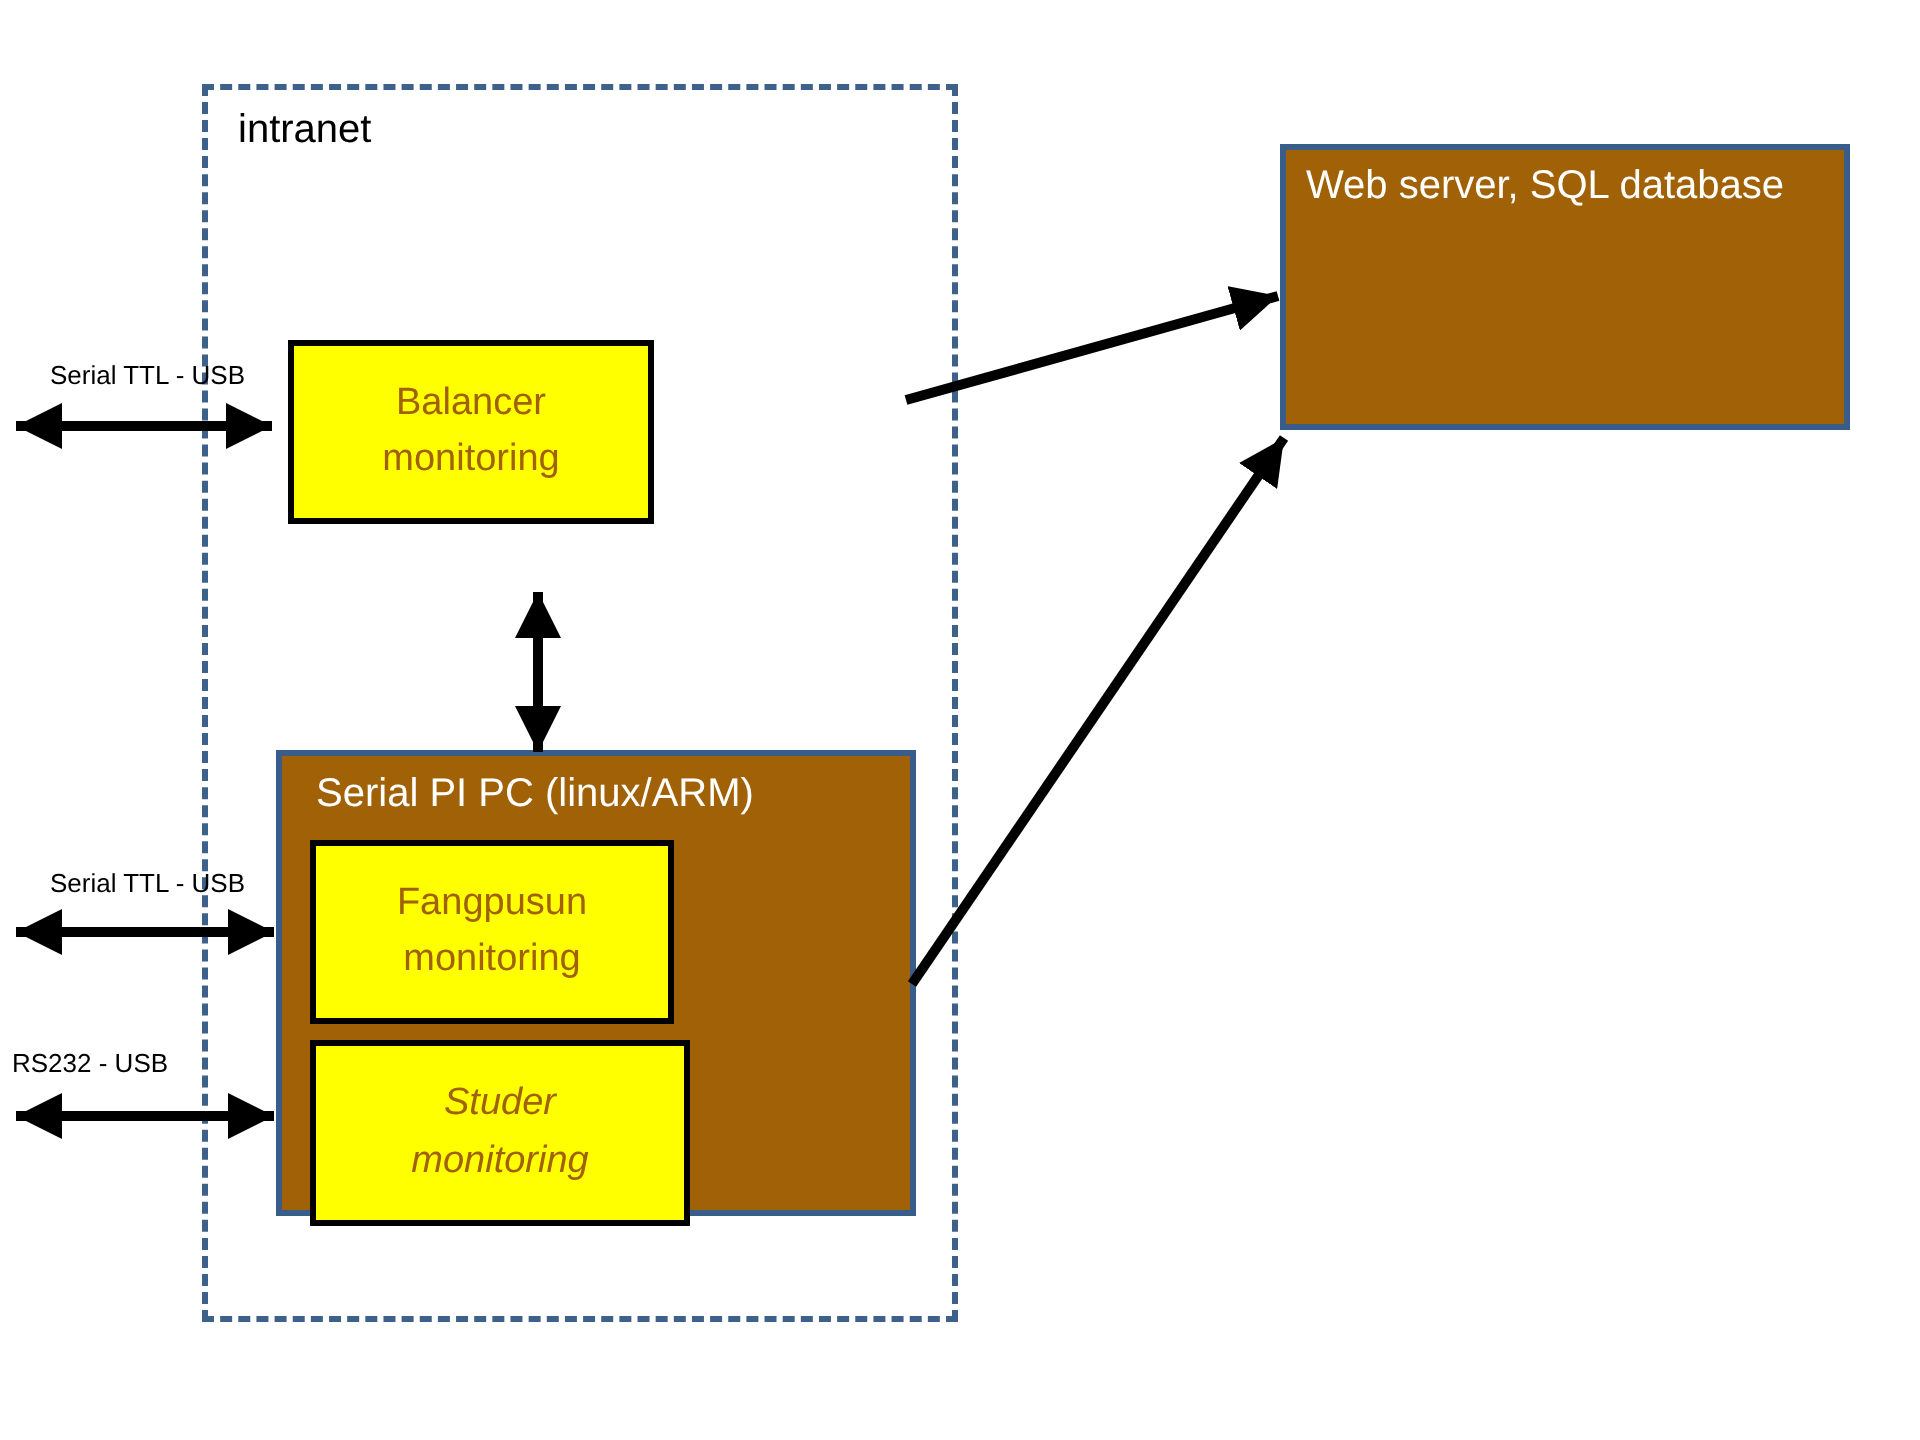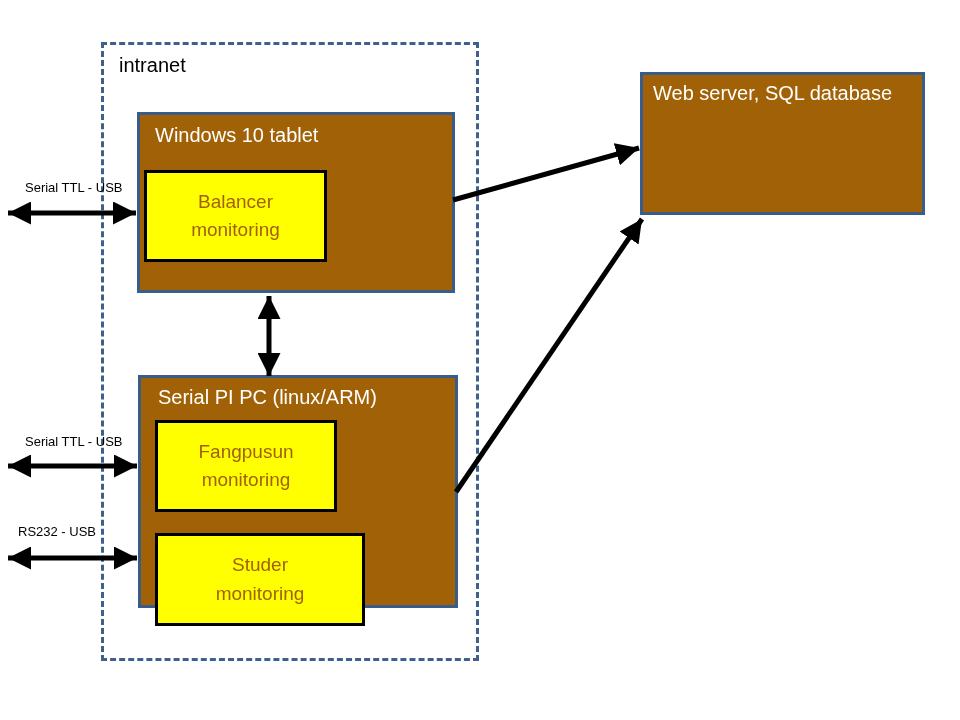--- a/index.html
+++ b/index.html
@@ -54,53 +54,50 @@
     display: flex;
     align-items: center;
     justify-content: center;
     text-align: center;
     font-size: 19px;
     line-height: 1.5;
     white-space: pre-line;
   }
   #balancer-module  { left: 144px; top: 170px; width: 183px; height: 92px; }
   #fangpusun-module { left: 155px; top: 420px; width: 182px; height: 92px; }
-  #studer-module    { left: 155px; top: 533px; width: 210px; height: 93px; }
+  #studer-module    { left: 155px; top: 520px; width: 190px; height: 93px; font-style: italic; }
 
   
   .link-label {
     font-size: 13px;
     color: #000000;
     white-space: nowrap;
   }
   #serial-ttl-tablet-label   { left: 25px; top: 180px; }
   #serial-ttl-orangepi-label { left: 25px; top: 434px; }
-  #rs232-orangepi-label      { left: 18px; top: 524px; }
+  #rs232-orangepi-label      { left: 6px; top: 524px; }
 
   
   #arrow-layer {
     position: absolute;
     left: 0; top: 0;
     width: 960px; height: 720px;
     pointer-events: none;
     z-index: 10;
   }
   #arrow-layer line { stroke: #000000; stroke-width: 5; }
 </style>
 </head>
 <body>
 
 <div id="canvas">
 
   <div id="intranet-zone" class="abs"></div>
   <div id="intranet-label" class="abs">intranet</div>
 
-  <div id="tablet-node" class="abs node">
-    <div id="tablet-title" class="node-title">Windows 10 tablet</div>
-  </div>
   <div id="balancer-module" class="abs module">Balancer
 monitoring</div>
 
   <div id="orangepi-node" class="abs node">
     <div id="orangepi-title" class="node-title">Serial PI PC (linux/ARM)</div>
   </div>
   <div id="fangpusun-module" class="abs module">Fangpusun
 monitoring</div>
   <div id="studer-module" class="abs module">Studer
 monitoring</div>

